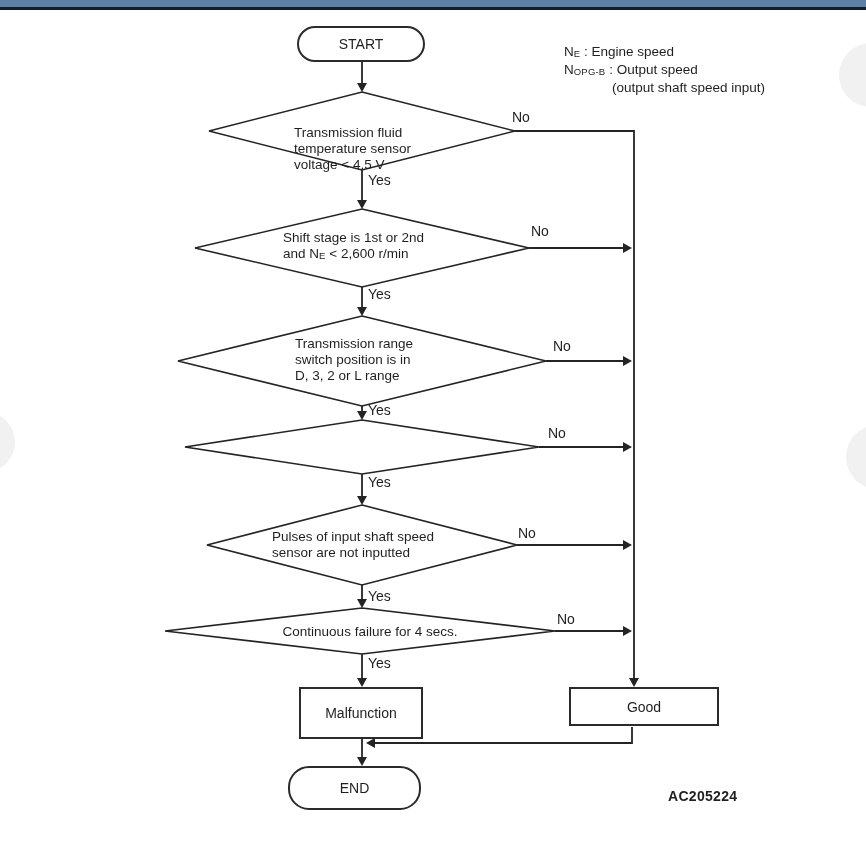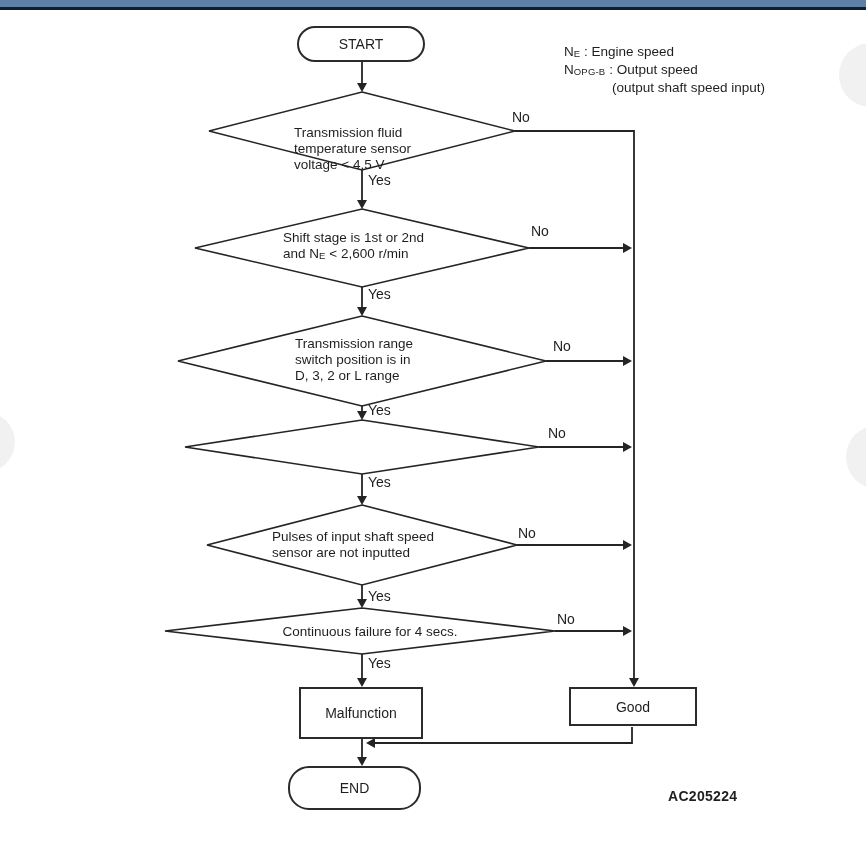--- a/index.html
+++ b/index.html
@@ -126,21 +126,21 @@
   <span class="lbl" style="left:531px;top:224px;">No</span>
   <span class="lbl" style="left:553px;top:339px;">No</span>
   <span class="lbl" style="left:548px;top:426px;">No</span>
   <span class="lbl" style="left:518px;top:526px;">No</span>
   <span class="lbl" style="left:557px;top:612px;">No</span>
 
   <div class="node" style="left:299px;top:687px;width:124px;height:52px;">
     <span>Malfunction</span>
   </div>
 
-  <div class="node" style="left:569px;top:687px;width:128px;height:39px;">
+  <div class="node" style="left:569px;top:687px;width:150px;height:39px;">
     <span>Good</span>
   </div>
 
   <div class="node pill" style="left:288px;top:766px;width:133px;height:44px;border-radius:21px;justify-content:center;">
     <span>END</span>
   </div>
 
   <div class="figcode">AC205224</div>
 
 </div>

